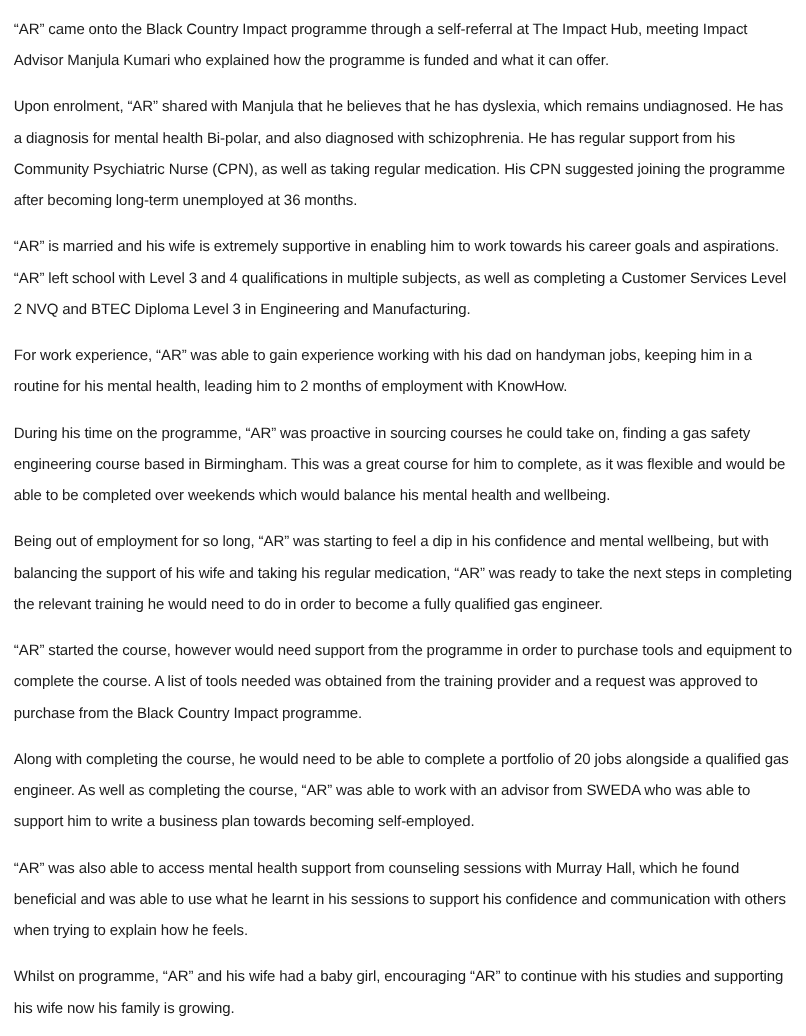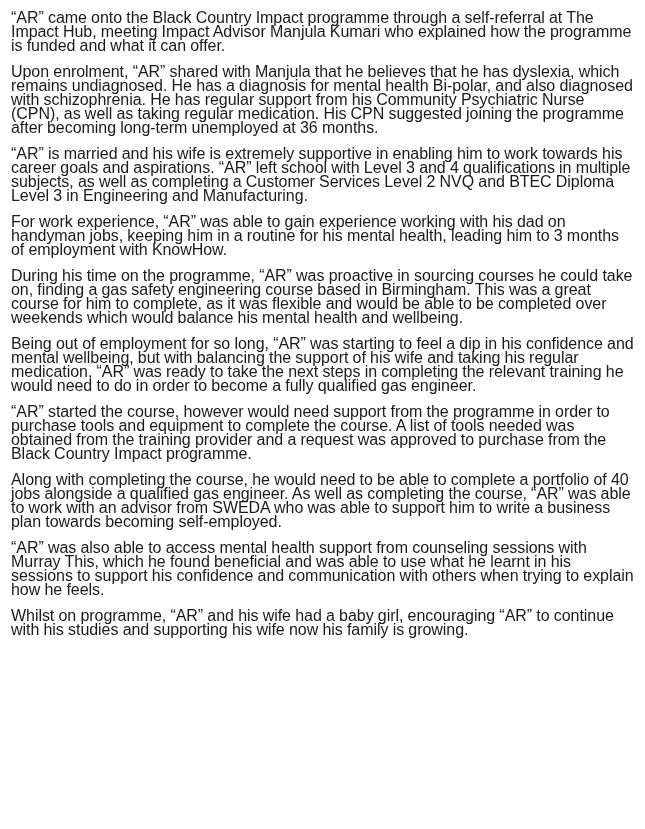--- a/index.html
+++ b/index.html
@@ -14,40 +14,40 @@
     font-family: "Liberation Sans", sans-serif;
     color: #1a1a1a;
   }
   #doc {
     box-sizing: border-box;
     width: 645px;
     padding: 11px 11px 0 11px;
   }
   .para {
     margin: 0 0 12px 0;
-    font-size: 16px;
-    line-height: 14px;
+    font-size: 12px;
+    line-height: 25px;
     text-align: left;
     letter-spacing: -0.05px;
     word-spacing: -0.15px;
     white-space: normal;
     -webkit-font-smoothing: antialiased;
   }
   .para:last-child {
     margin-bottom: 0;
   }
 </style>
 </head>
 <body>
 
 <div id="doc">
   <p class="para">“AR” came onto the Black Country Impact programme through a self-referral at The Impact Hub, meeting Impact Advisor Manjula Kumari who explained how the programme is funded and what it can offer.</p>
   <p class="para">Upon enrolment, “AR” shared with Manjula that he believes that he has dyslexia, which remains undiagnosed. He has a diagnosis for mental health Bi-polar, and also diagnosed with schizophrenia. He has regular support from his Community Psychiatric Nurse (CPN), as well as taking regular medication. His CPN suggested joining the programme after becoming long-term unemployed at 36 months.</p>
   <p class="para">“AR” is married and his wife is extremely supportive in enabling him to work towards his career goals and aspirations. “AR” left school with Level 3 and 4 qualifications in multiple subjects, as well as completing a Customer Services Level 2 NVQ and BTEC Diploma Level 3 in Engineering and Manufacturing.</p>
-  <p class="para">For work experience, “AR” was able to gain experience working with his dad on handyman jobs, keeping him in a routine for his mental health, leading him to 3 months of employment with KnowHow.</p>
+  <p class="para">For work experience, “AR” was able to gain experience working with his dad on handyman jobs, keeping him in a routine for his mental health, leading him to 2 months of employment with KnowHow.</p>
   <p class="para">During his time on the programme, “AR” was proactive in sourcing courses he could take on, finding a gas safety engineering course based in Birmingham. This was a great course for him to complete, as it was flexible and would be able to be completed over weekends which would balance his mental health and wellbeing.</p>
   <p class="para">Being out of employment for so long, “AR” was starting to feel a dip in his confidence and mental wellbeing, but with balancing the support of his wife and taking his regular medication, “AR” was ready to take the next steps in completing the relevant training he would need to do in order to become a fully qualified gas engineer.</p>
   <p class="para">“AR” started the course, however would need support from the programme in order to purchase tools and equipment to complete the course. A list of tools needed was obtained from the training provider and a request was approved to purchase from the Black Country Impact programme.</p>
-  <p class="para">Along with completing the course, he would need to be able to complete a portfolio of 40 jobs alongside a qualified gas engineer. As well as completing the course, “AR” was able to work with an advisor from SWEDA who was able to support him to write a business plan towards becoming self-employed.</p>
-  <p class="para">“AR” was also able to access mental health support from counseling sessions with Murray This, which he found beneficial and was able to use what he learnt in his sessions to support his confidence and communication with others when trying to explain how he feels.</p>
+  <p class="para">Along with completing the course, he would need to be able to complete a portfolio of 20 jobs alongside a qualified gas engineer. As well as completing the course, “AR” was able to work with an advisor from SWEDA who was able to support him to write a business plan towards becoming self-employed.</p>
+  <p class="para">“AR” was also able to access mental health support from counseling sessions with Murray Hall, which he found beneficial and was able to use what he learnt in his sessions to support his confidence and communication with others when trying to explain how he feels.</p>
   <p class="para">Whilst on programme, “AR” and his wife had a baby girl, encouraging “AR” to continue with his studies and supporting his wife now his family is growing.</p>
 
 </div>
 
 </body></html>

